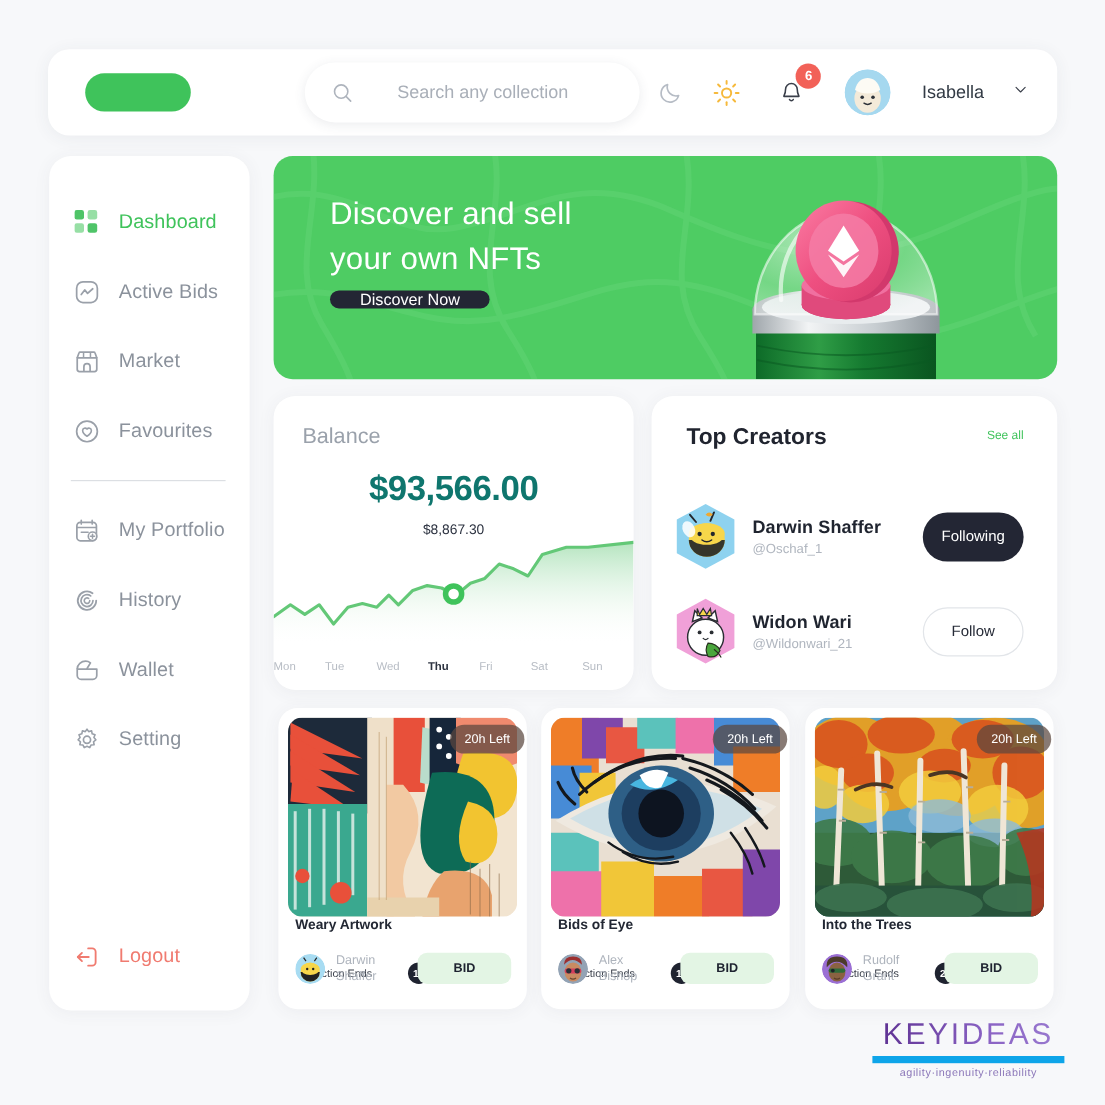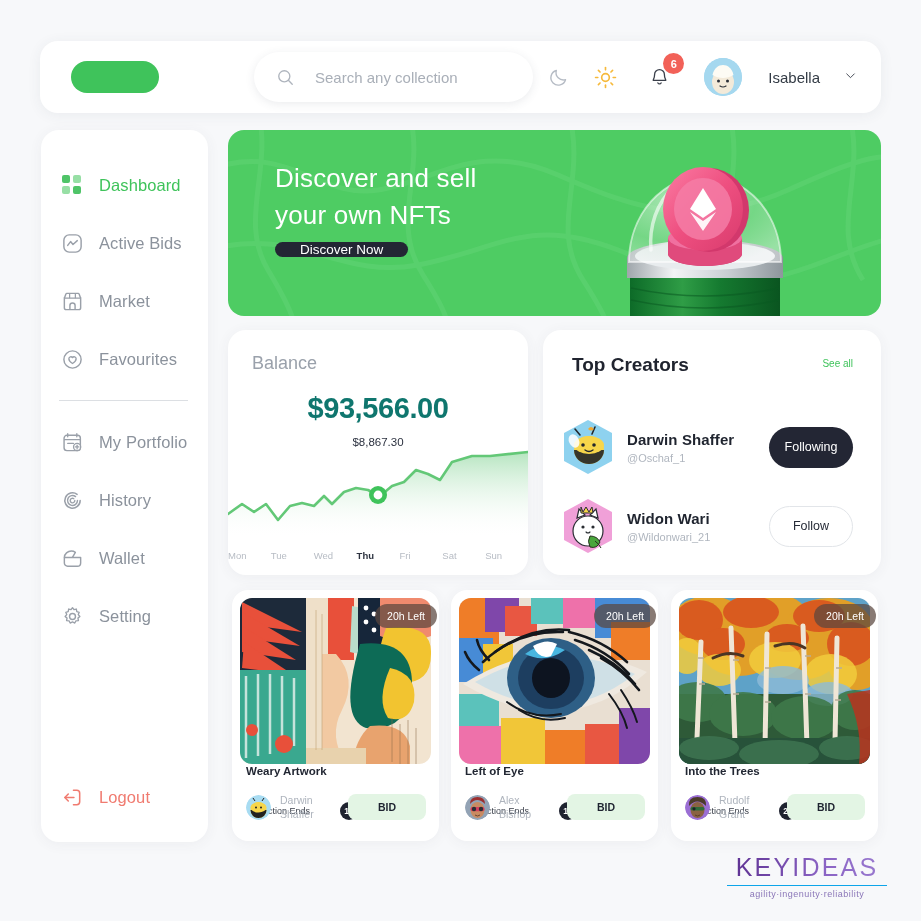--- a/index.html
+++ b/index.html
@@ -26,21 +26,21 @@
   .search-wrap {
     position: absolute; left: 214px; top: 11px;
     width: 279px; height: 50px;
     background: #ffffff; border-radius: 25px;
     box-shadow: 0 2px 10px rgba(60,70,90,0.10);
     display: flex; align-items: center; padding-left: 22px;
   }
   .search-input {
     border: none; outline: none; background: transparent;
     font-family: "Liberation Sans", sans-serif;
-    font-size: 15px; color: #5d6570; margin-left: 20px; width: 200px;
+    font-size: 15px; color: #5d6570; margin-left: 36px; width: 200px;
   }
   .search-input::placeholder { color: #a9afb8; }
   .hdr-right {
     position: absolute; right: 24px; top: 0; height: 72px;
     display: flex; align-items: center; gap: 17px;
   }
   .icon-btn { width: 30px; height: 30px; display:flex; align-items:center; justify-content:center; cursor:pointer; position: relative; }
   .bell-badge {
     position: absolute; top: -9px; right: -10px;
     width: 21px; height: 21px; border-radius: 50%;
@@ -188,21 +188,21 @@
   }
 
   
   .brand { position: absolute; right: 34px; bottom: 22px; width: 160px; text-align: center; }
   .brand-name {
     font-size: 25px; letter-spacing: 2.2px; color: #6b3fa0;
     font-family: "Liberation Sans", sans-serif;
     background: linear-gradient(90deg,#5b2e8f 0%,#8a63c4 60%,#9a7bd0 100%);
     -webkit-background-clip: text; background-clip: text; color: transparent;
   }
-  .brand-tag { font-size: 9px; letter-spacing: .5px; color: #8b76b8; margin-top: 3px; border-top: 1px solid #0ea5e9; padding-top: 3px; }
+  .brand-tag { font-size: 9px; letter-spacing: .5px; color: #8b76b8; margin-top: 3px; border-top: 6px solid #0ea5e9; padding-top: 3px; }
 </style>
 </head>
 <body>
 
 <div class="header">
   <div class="logo-pill"></div>
 
   <div class="search-wrap">
     <svg width="19" height="19" viewBox="0 0 24 24" fill="none">
       <circle cx="10.5" cy="10.5" r="7" stroke="#aeb4bd" stroke-width="1.7"></circle>
@@ -649,21 +649,21 @@
   <div class="auction-bar">
     <span class="auction-lbl">Auction Ends</span>
     <span class="timer">
       <span class="tchip">12</span>
       <span class="tsep">:</span>
       <span class="tchip">58</span>
       <span class="tsep">:</span>
       <span class="tchip">16</span>
     </span>
   </div>
-  <div class="nft-title">Left of Eye</div>
+  <div class="nft-title">Bids of Eye</div>
   <div class="nft-foot">
     <div class="mini-av">
       <svg width="25" height="25" viewBox="0 0 25 25">
         <circle cx="12.5" cy="12.5" r="12.5" fill="#93a3b5"></circle>
         <path d="M5 9 q7 -8 15 0 q0 -7 -7.5 -7 T5 9z" fill="#9c2f2f"></path>
         <ellipse cx="12.5" cy="15" rx="7" ry="8" fill="#c98b62"></ellipse>
         <rect x="5.5" y="12" width="14" height="4.2" rx="2" fill="#d63f5c"></rect>
         <circle cx="9" cy="14" r="2.2" fill="#2a2f36"></circle>
           <circle cx="16" cy="14" r="2.2" fill="#2a2f36"></circle>
         <path d="M10 20 q2.5 2 5 0" stroke="#6b4730" stroke-width="1" fill="none"></path>

